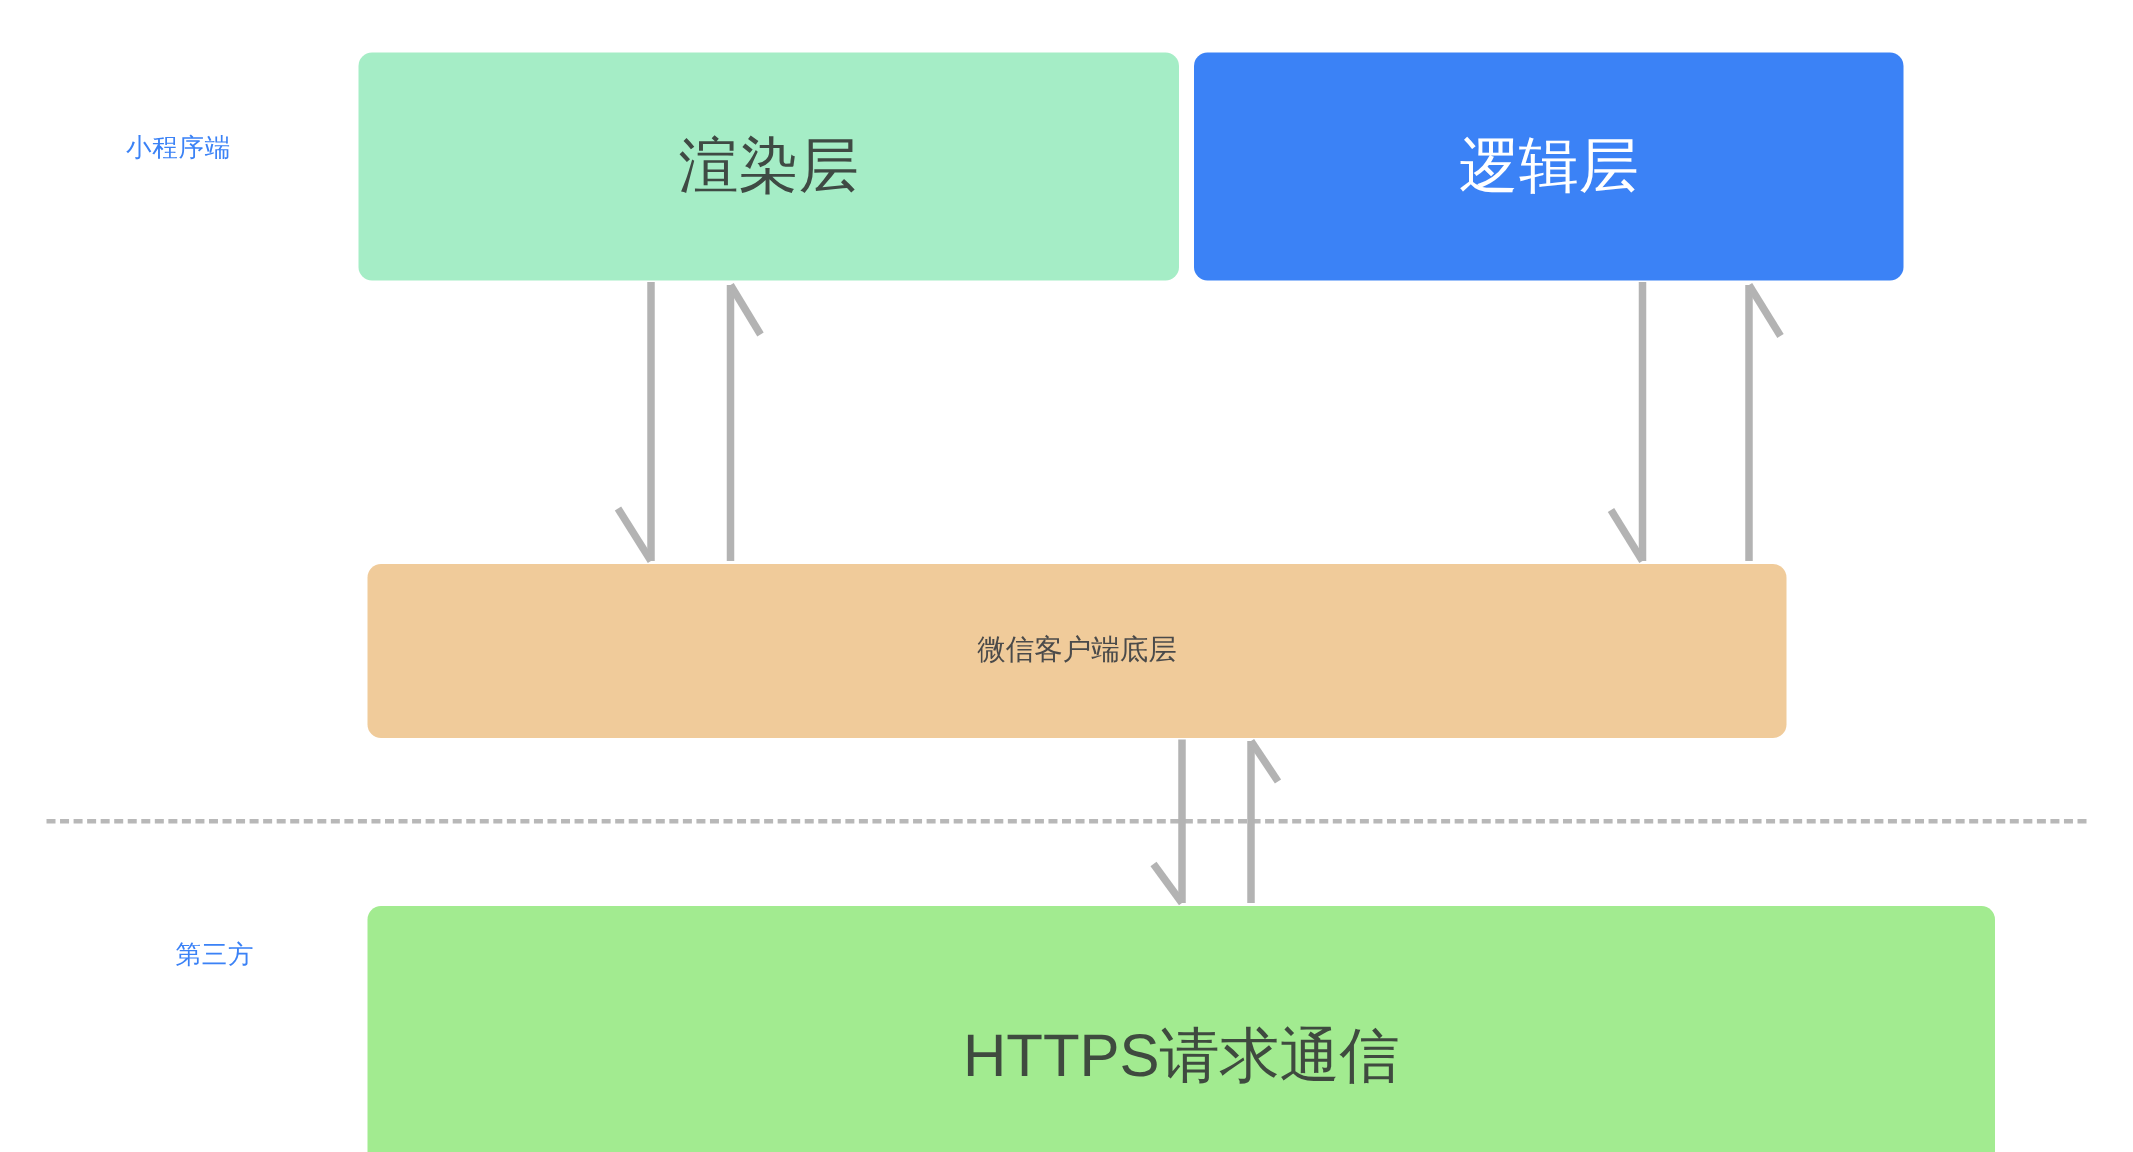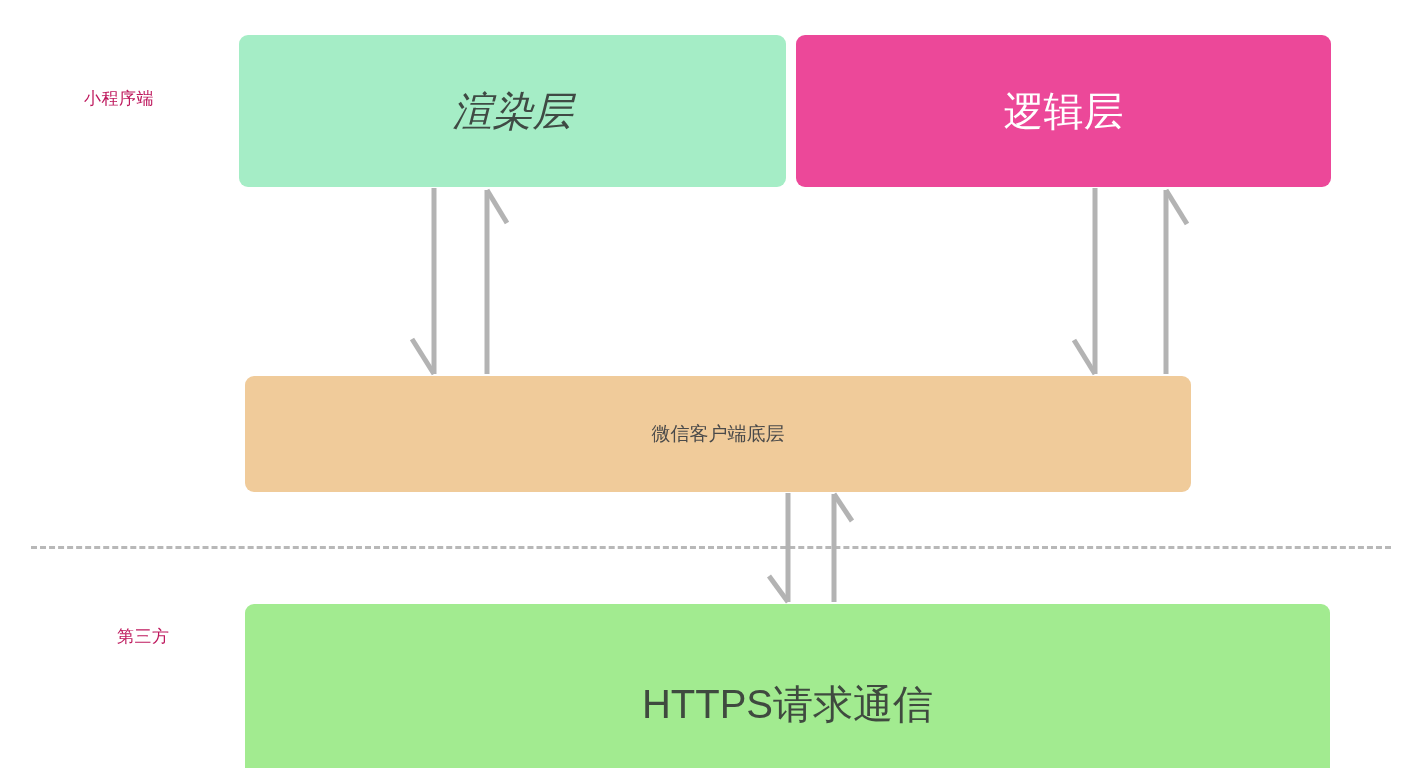--- a/index.html
+++ b/index.html
@@ -17,21 +17,21 @@
     width: 1422px;
     height: 768px;
     background: #ffffff;
     overflow: hidden;
   }
 
   
   .row-label {
     position: absolute;
     font-size: 17px;
-    color: #be185d;
+    color: #3b82f6;
     letter-spacing: 0.5px;
     white-space: nowrap;
     font-weight: 400;
   }
   #label-mini   { left: 84px;  top: 87px; }
   #label-third  { left: 84px;  top: 625px; margin-left: 33px; }
 
   
   .box {
     position: absolute;
@@ -42,26 +42,25 @@
     justify-content: center;
     text-align: center;
     line-height: 1.2;
   }
   #box-render {
     left: 239px; top: 35px;
     width: 547px; height: 152px;
     background: #a5edc6;
     color: #3f4a44;
     font-size: 40px;
-    font-style: italic;
   }
   #box-logic {
     left: 796px; top: 35px;
-    width: 535px; height: 152px;
-    background: #ec4899;
+    width: 473px; height: 152px;
+    background: #3b82f6;
     color: #ffffff;
     font-size: 40px;
   }
   #box-wechat {
     left: 245px; top: 376px;
     width: 946px; height: 116px;
     background: #f0cb9a;
     color: #4a4a4a;
     font-size: 19px;
   }

